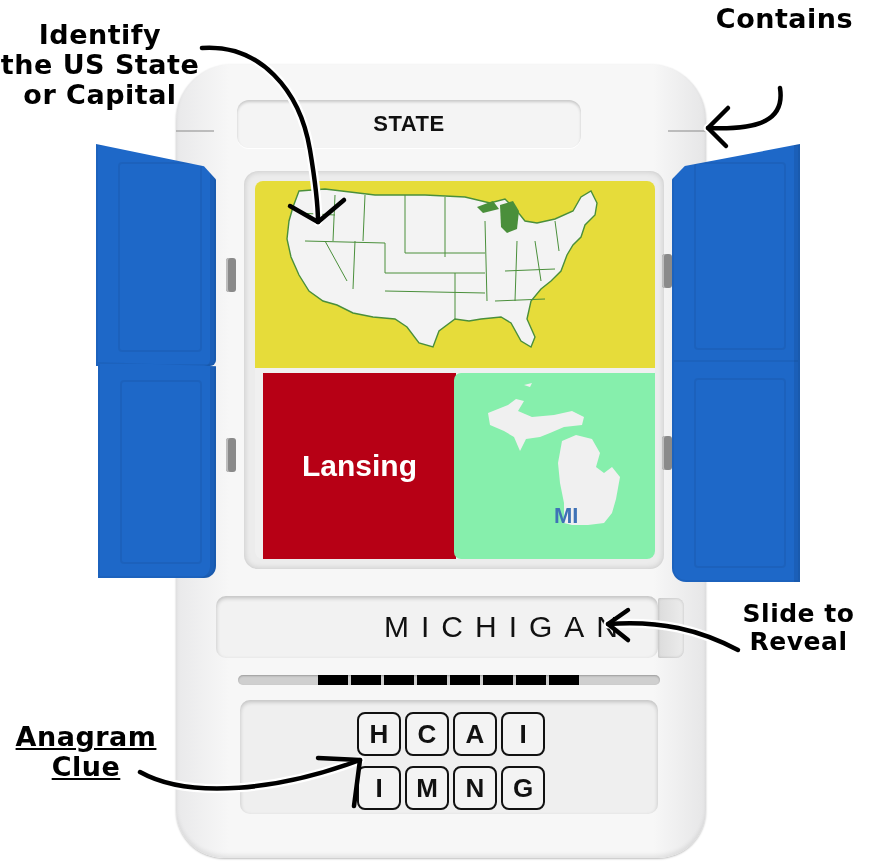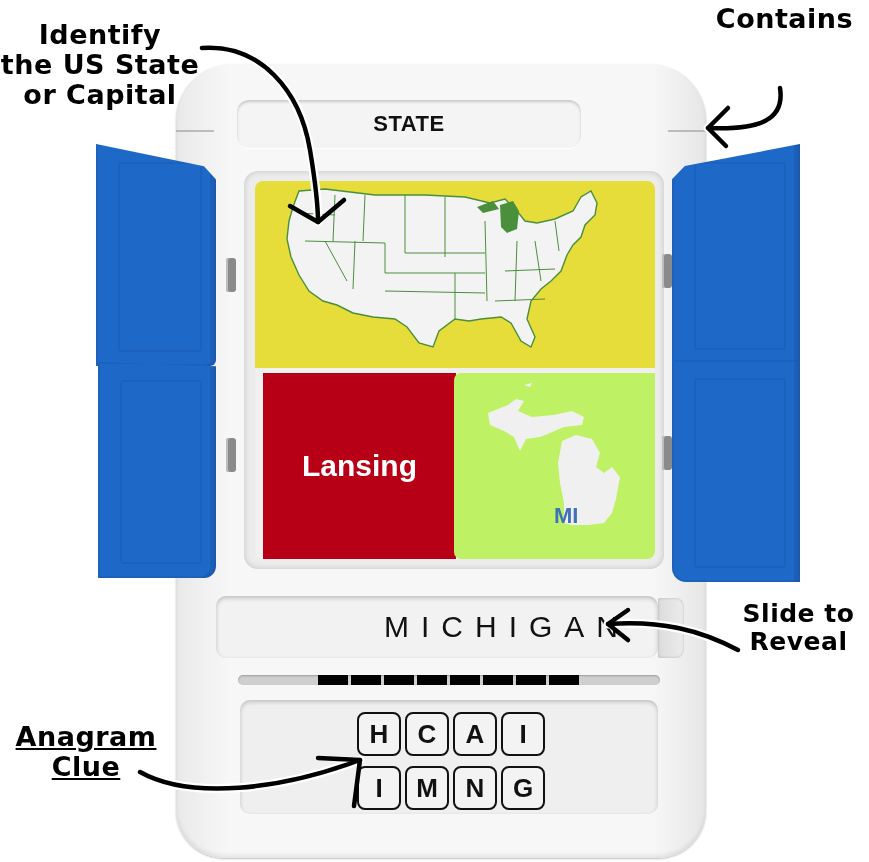--- a/index.html
+++ b/index.html
@@ -64,21 +64,21 @@
     background: #e6dc3a;
   }
   #capital-panel {
     position: absolute; left: 0; top: 192px; width: 193px; height: 186px;
     background: #b70015;
     display: flex; align-items: center; justify-content: center;
     color: #fff; font-weight: bold; font-size: 30px; margin-left: 8px;
   }
   #abbr-panel {
     position: absolute; left: 199px; top: 192px; width: 237px; height: 186px;
-    background: #bef264;
+    background: #86efac;
     border-radius: 7px;
   }
   #abbr-label {
     position: absolute; left: 100px; top: 130px;
     color: #3f72b6; font-weight: bold; font-size: 22px;
   }
 
   
   .flap {
     position: absolute; background: #1e68c8;

